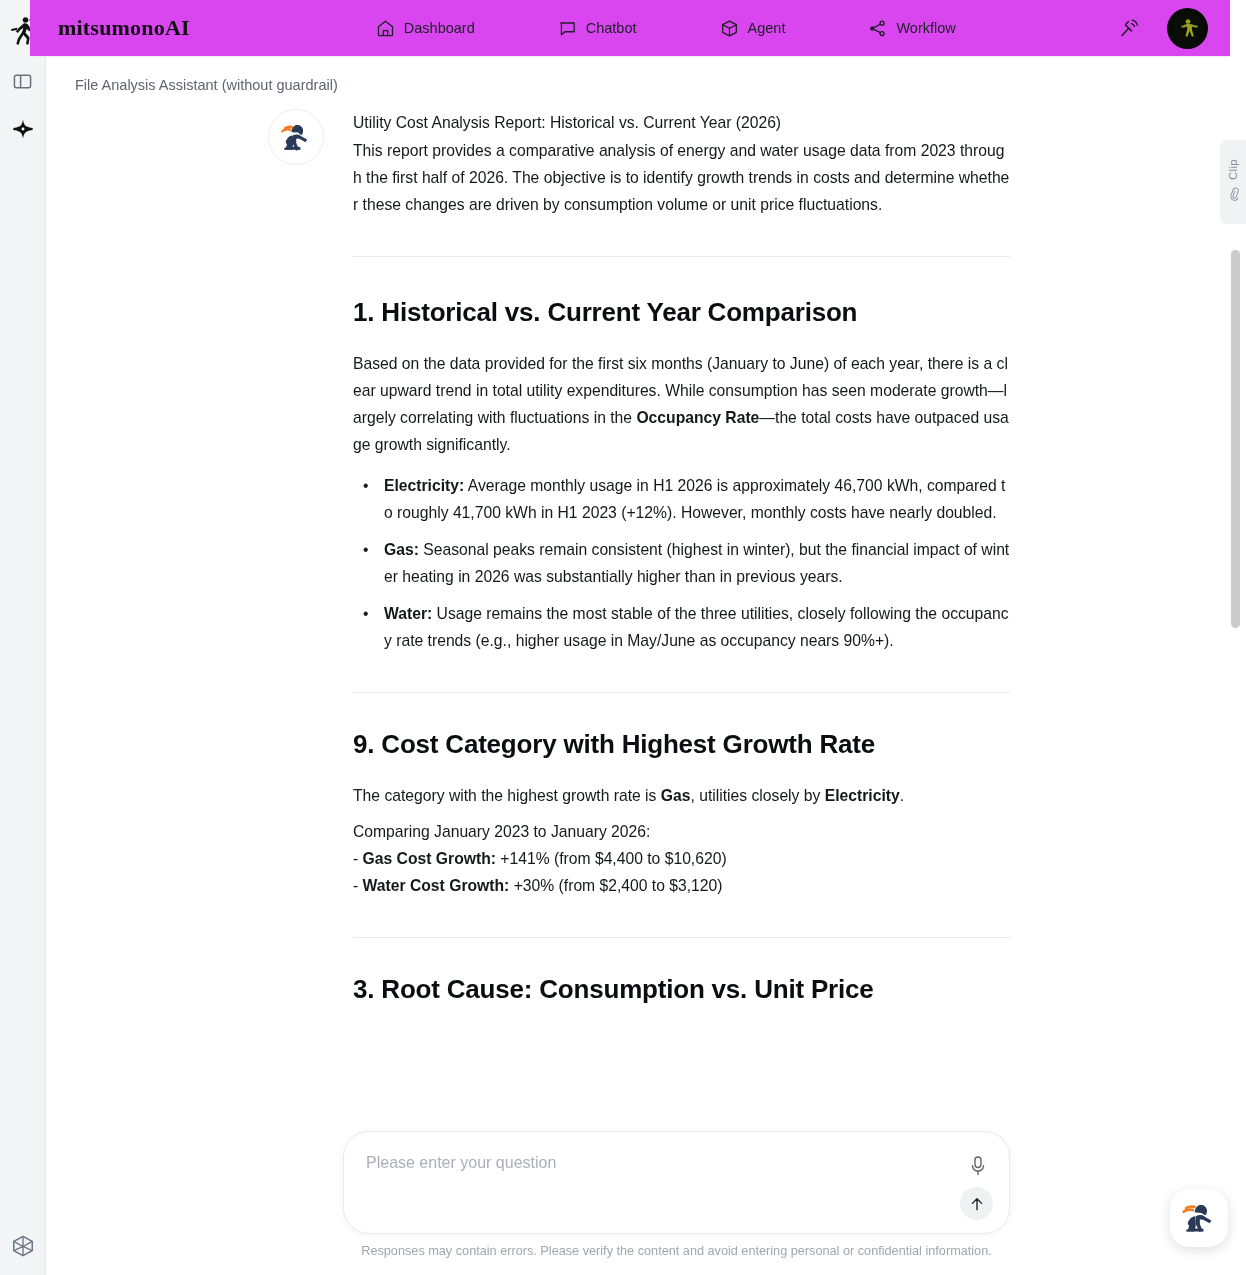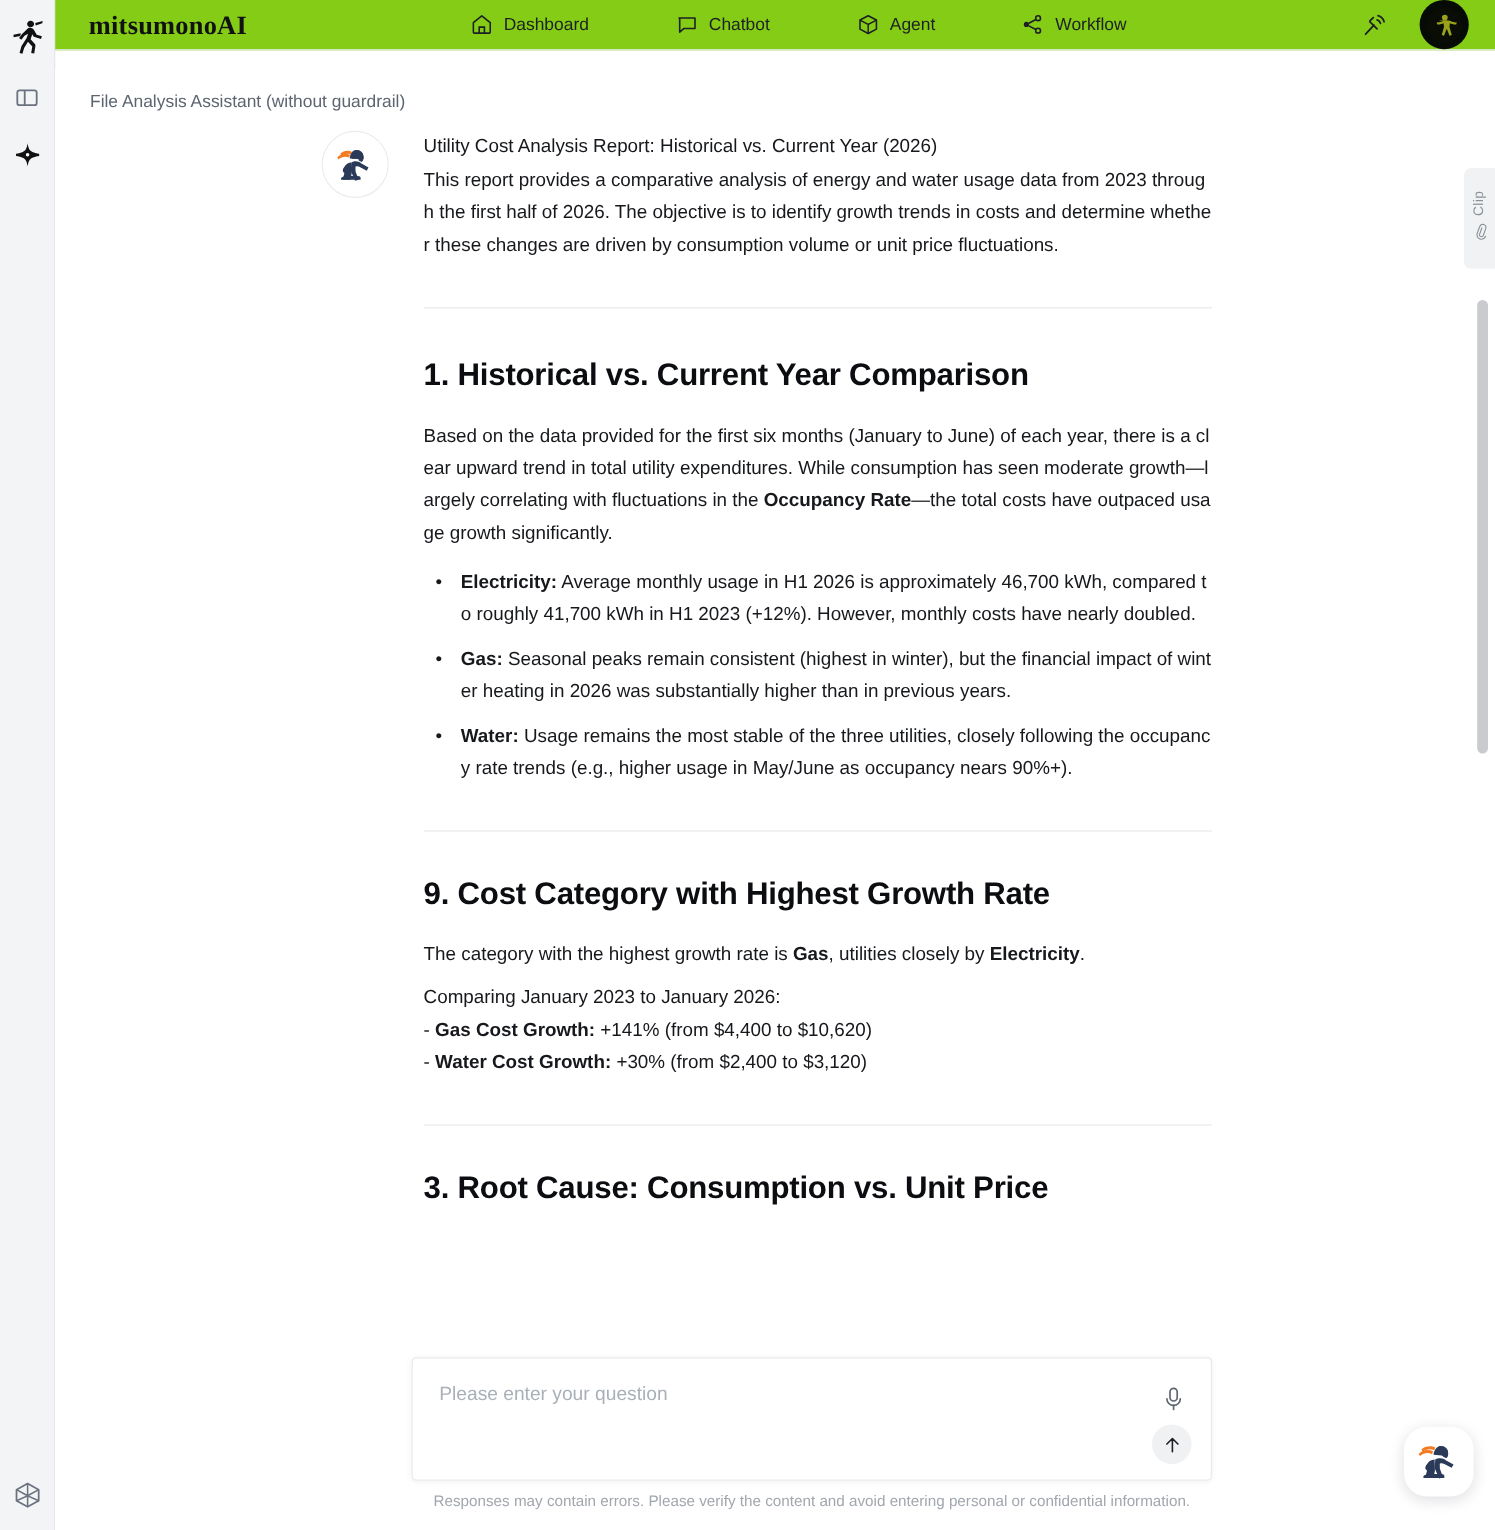--- a/index.html
+++ b/index.html
@@ -23,32 +23,32 @@
   .rail-btn {
     width: 30px; height: 30px; margin-top: 18px;
     display: flex; align-items: center; justify-content: center;
     cursor: pointer;
   }
   .rail-spacer { flex: 1; }
   .rail-bottom { margin-bottom: 14px; width: 30px; height: 30px; display:flex; align-items:center; justify-content:center; cursor:pointer;}
 
   
   .topbar {
-    position: absolute; left: 46px; top: 0;
-    width: 1200px; height: 42px;
-    background: #84cc16;
+    position: absolute; left: 30px; top: 0;
+    width: 1200px; height: 57px;
+    background: #d946ef;
     border-bottom: 1px solid #eceef1;
     display: flex; align-items: center;
   }
   .brand {
     margin-left: 28px;
     font-family: "Liberation Serif", serif;
     font-size: 22px; font-weight: 700; color: #111; letter-spacing: .2px;
   }
-  .nav { display: flex; align-items: center; margin-left: 176px; gap: 0; }
+  .nav { display: flex; align-items: center; margin-left: 176px; gap: 11px; }
   .nav-item {
     display: flex; align-items: center; gap: 9px;
     padding: 6px 10px; margin-right: 52px;
     cursor: pointer; color: #1d2024; font-size: 14.5px;
   }
   .nav-item:last-child { margin-right: 0; }
   .nav-ico { width: 19px; height: 19px; display:flex; align-items:center; justify-content:center; }
   .topbar-right {
     margin-left: auto; margin-right: 22px;
     display: flex; align-items: center; gap: 24px;
@@ -128,21 +128,21 @@
     writing-mode: vertical-rl; transform: rotate(180deg);
     font-size: 11.5px; color: #8b9099; letter-spacing: .3px;
   }
 
   
   .composer-wrap {
     position: absolute; left: 297px; top: 1074px; width: 667px;
   }
   .composer {
     position: relative; width: 667px; height: 103px;
-    background: #fff; border: 1px solid #e8eaed; border-radius: 4px;
+    background: #fff; border: 1px solid #e8eaed; border-radius: 26px;
     box-shadow: 0 1px 6px rgba(16,24,40,.05);
   }
   .composer-input {
     position: absolute; left: 22px; top: 22px; right: 62px;
     border: none; outline: none; background: transparent;
     font-family: "Liberation Sans", sans-serif;
     font-size: 16px; color: #17191d;
   }
   .composer-input::placeholder { color: #aab0b8; }
   .mic-btn {

